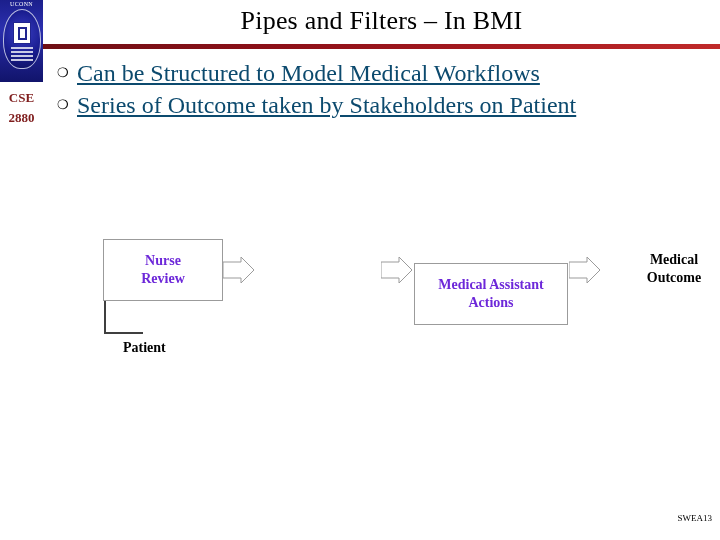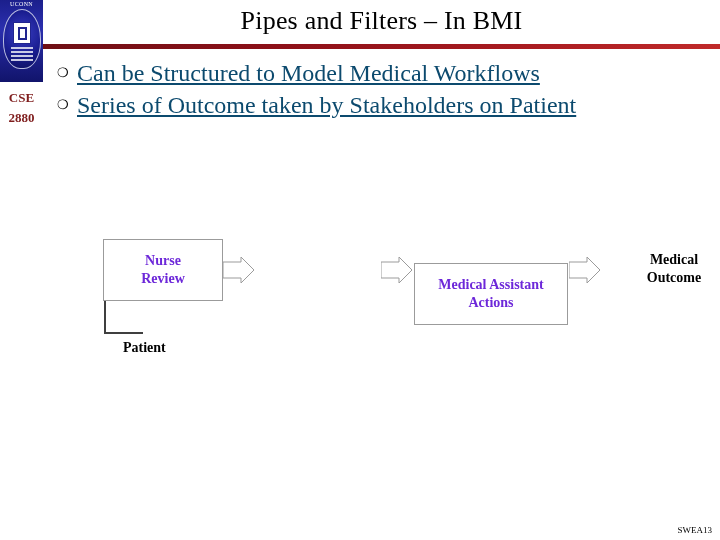--- a/index.html
+++ b/index.html
@@ -195,21 +195,21 @@
     top: 0;
     width: 677px;
     height: 140px;
     pointer-events: none;
   }
 
   
   .footer {
     position: absolute;
     right: 8px;
-    bottom: 5px;
+    bottom: 17px;
     font-family: "Liberation Serif", serif;
     font-size: 9px;
     color: #000000;
   }
 </style>
 </head>
 <body>
 
 <div class="sidebar">
   <div class="sidebar-logo">

